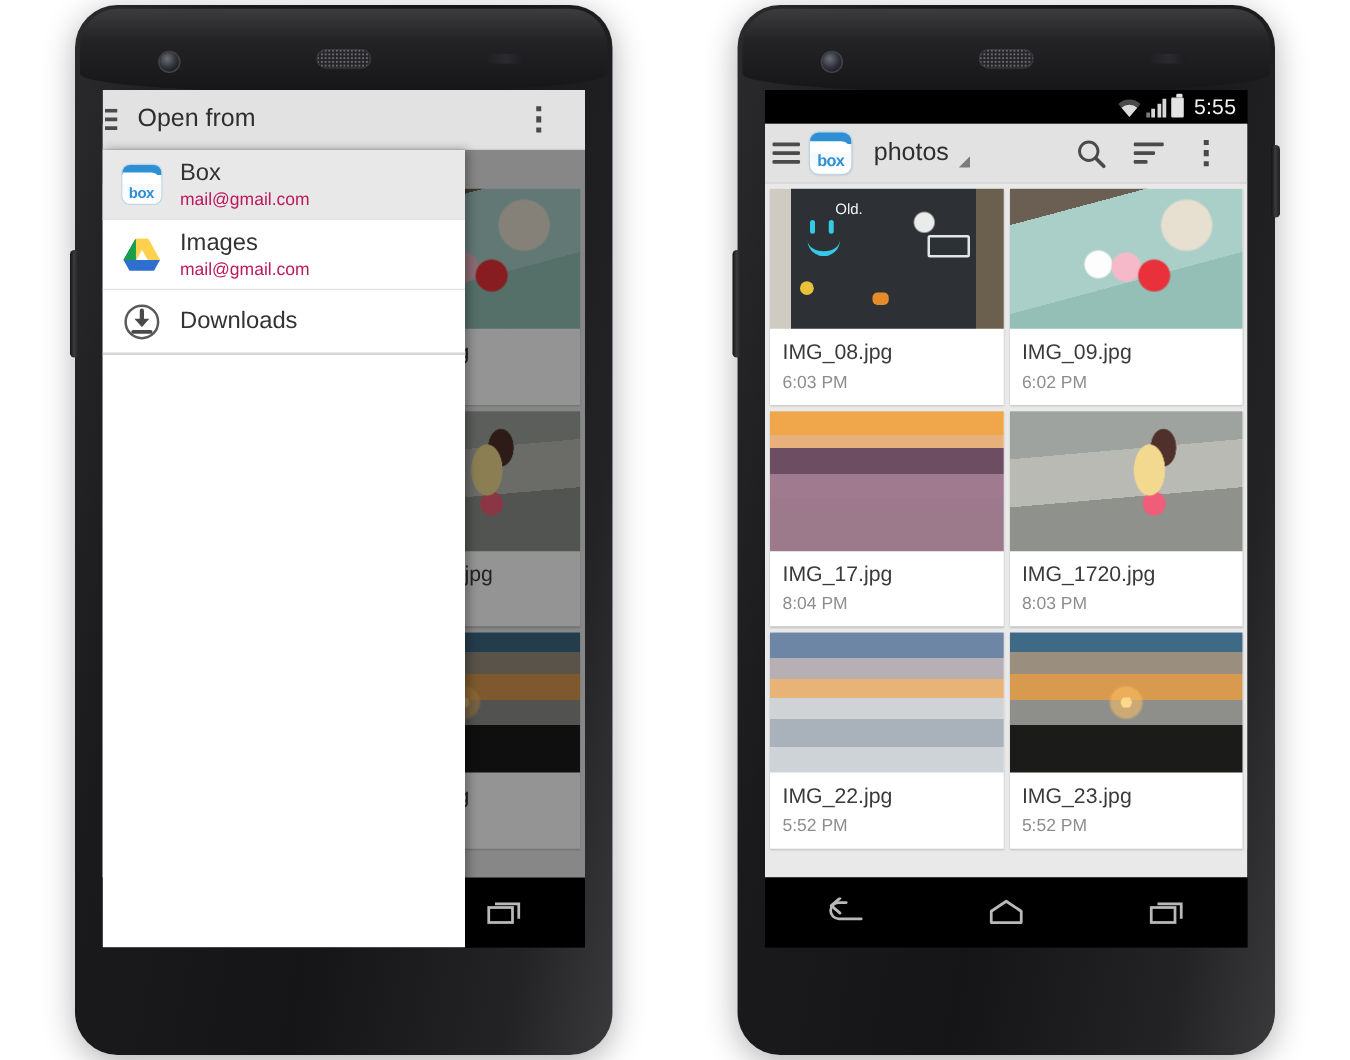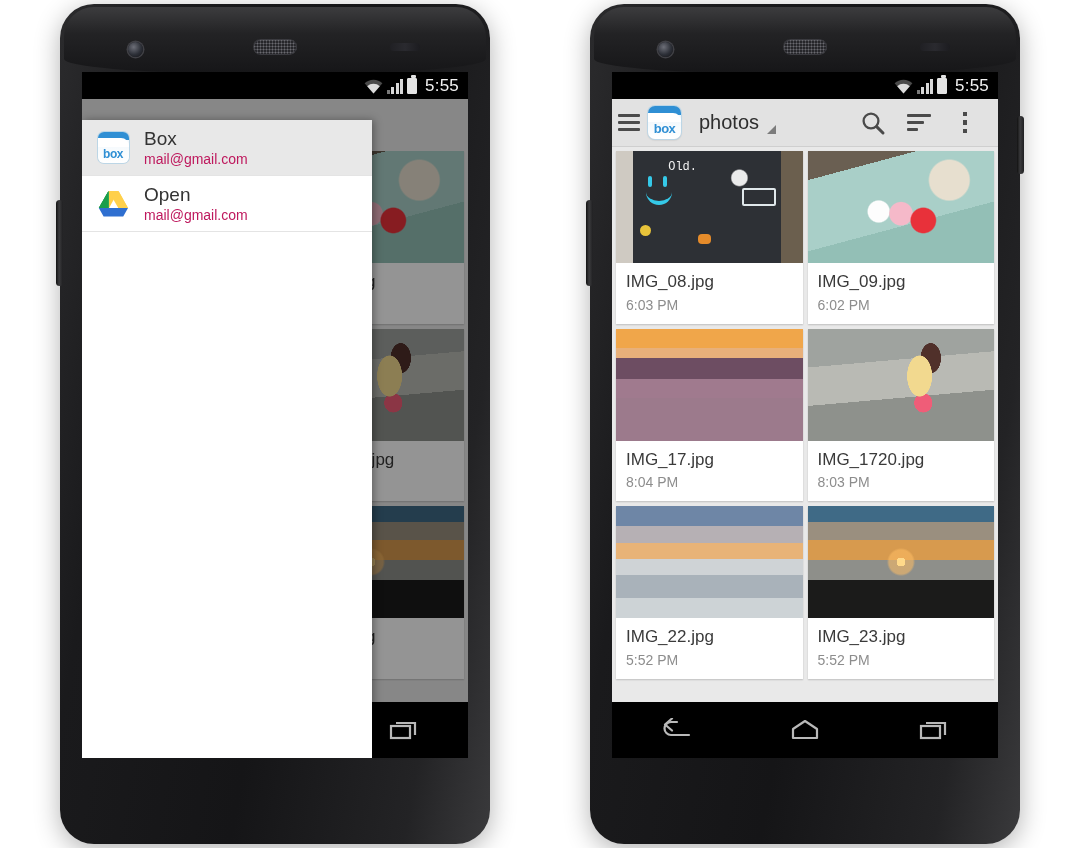--- a/index.html
+++ b/index.html
@@ -227,21 +227,21 @@
     position:absolute; left:16%; top:30%; width:26px; height:20px;
     border-bottom:4px solid #35c9e8; border-radius: 0 0 14px 14px;
   }
   .chalk-eye { position:absolute; width:4px; height:11px; background:#35c9e8; border-radius:2px; top:22%; }
   .chalk-cake {
     position:absolute; right:14%; top:33%; width:34px; height:18px;
     border:2px solid #dfe7ea; border-radius:2px;
   }
   .chalk-word {
     position:absolute; left:28%; top:8%; color:#f2f2f2; font-size:12px;
-    font-family:Liberation Mono, monospace;
+    font-family:Liberation Sans, sans-serif;
   }
   .chalk-dot { position:absolute; border-radius:50%; }
 </style>
 </head>
 <body>
 
 <div class="stage">
 
   <div class="phone phone-left">
     <div class="side-button sb-vol-left"></div>
@@ -319,20 +319,36 @@
                 <div class="meta">
                   <div class="fname">IMG_23.jpg</div>
                   <div class="ftime">5:52 PM</div>
                 </div>
               </div>
             </div>
         </div>
         <div class="scrim"></div>
       </div>
 
+      <div class="chooser-bar">
+        <div class="hamburger-cut">
+            <span></span>
+            <span></span>
+            <span></span>
+          </div>
+        <div class="chooser-title">Open from</div>
+        <div class="tb-spacer"></div>
+        <div class="tb-ico">
+          <div class="dots">
+              <i></i>
+              <i></i>
+              <i></i>
+            </div>
+        </div>
+      </div>
 
       <div class="drawer">
         <div id="drawer-list">
             <div class="drawer-item two-line selected">
               <div class="di-icon">
                 <div class="icon-box">
                   <div class="fold"></div>
                   <div class="word">box</div>
                 </div>
               </div>
@@ -348,22 +364,35 @@
                   <path d="M10.5 1 L0.8 18 L10.5 19 Z" fill="#1a9e4b" transform="translate(0,0)"></path>
                   <path d="M0.8 18 L5.6 26.5 L25.2 26.5 L30 18 Z" fill="#2f6fd0"></path>
                   <path d="M10.5 1 L0.8 18 L10.5 18 Z" fill="#1a9e4b"></path>
                   <path d="M20.5 1 L30 18 L20.5 18 Z" fill="#ffd04b"></path>
                   <path d="M10.5 1 L20.5 1 L30 18 L20.3 18 Z" fill="#ffd04b"></path>
                   <path d="M10.5 1 L0.8 18 L10.6 18 Z" fill="#1a9e4b"></path>
                   <path d="M10.5 18 L20.4 18 L15.5 9.2 Z" fill="#f6f6f6" opacity="0"></path>
                 </svg>
               </div>
               <div class="di-text">
-                <div class="di-label">Open</div>
+                <div class="di-label">Images</div>
                 <div class="di-sub">mail@gmail.com</div>
+              </div>
+            </div>
+            <div class="drawer-item group-end">
+              <div class="di-icon">
+                <svg width="31" height="31" viewBox="0 0 31 31">
+                  <circle cx="15.5" cy="15.5" r="13" fill="none" stroke="#5a5a5a" stroke-width="2"></circle>
+                  <path d="M15.5 6.5 V17" stroke="#4a4a4a" stroke-width="3.4" stroke-linecap="round"></path>
+                  <path d="M9.5 13 L15.5 19.5 L21.5 13" fill="#4a4a4a"></path>
+                  <path d="M8.5 23.5 H22.5" stroke="#4a4a4a" stroke-width="3" stroke-linecap="round"></path>
+                </svg>
+              </div>
+              <div class="di-text">
+                <div class="di-label">Downloads</div>
               </div>
             </div>
           </div>
       </div>
 
       <div class="navbar">
         <div class="navbtn">
           <svg width="34" height="24" viewBox="0 0 34 24">
               <path d="M30 17 H12 a6.5 6.5 0 0 1 0-13 h6" fill="none" stroke="#b9b9b9" stroke-width="2.2" stroke-linecap="round"></path>
               <path d="M13 0.5 L6 6.5 L13 12.5" fill="none" stroke="#b9b9b9" stroke-width="2.2" stroke-linecap="round" stroke-linejoin="round"></path>

